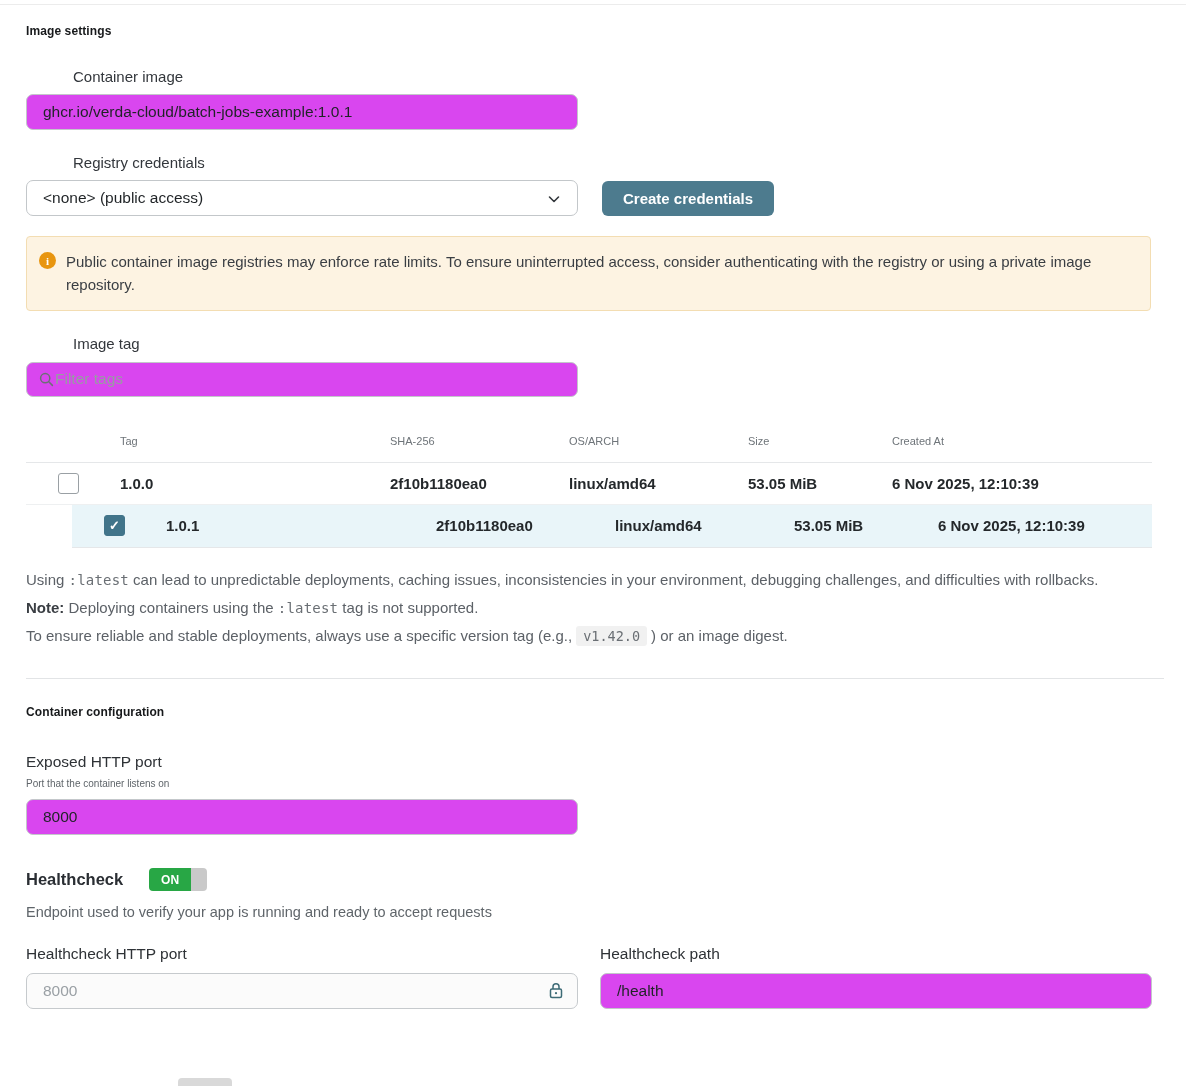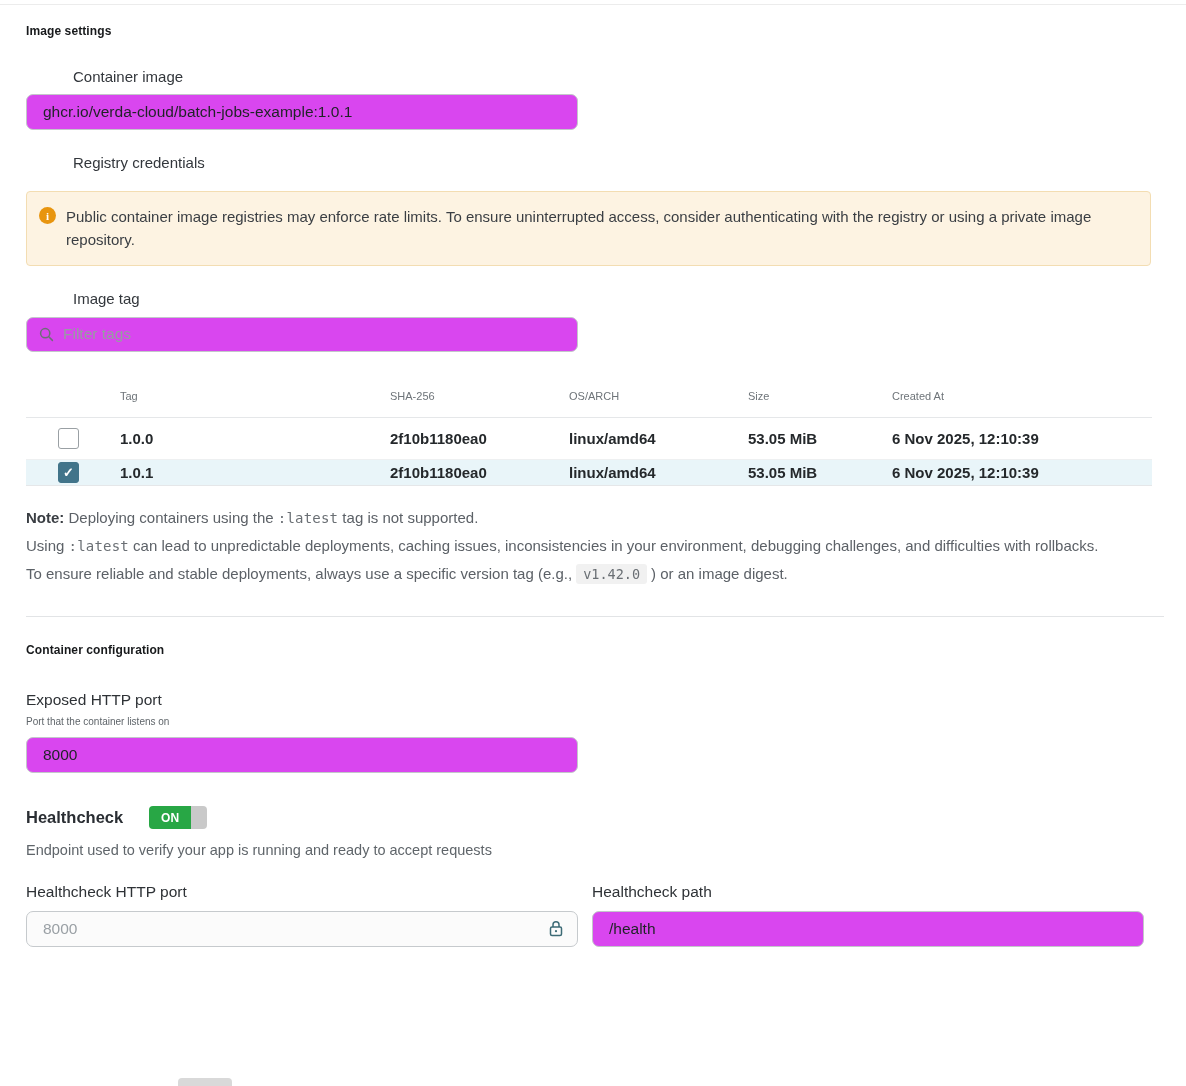--- a/index.html
+++ b/index.html
@@ -44,27 +44,27 @@
   }
   .info-icon {
     flex:0 0 auto; width:17px; height:17px; border-radius:50%; background:#e8950f; color:#fff;
     font-size:11px; font-weight:700; display:flex; align-items:center; justify-content:center;
     margin-top:2px; font-family:"Liberation Serif", serif;
   }
   .banner-text { font-size:15px; color:#3a3e43; line-height:1.55; max-width:1040px; }
 
   .search-wrap { position:relative; width:552px; margin-top:10px; }
   .search-wrap .search-icon { position:absolute; left:13px; top:10px; }
-  .search-wrap .text-input { padding-left:36px; height:35px; }
+  .search-wrap .text-input { padding-left:28px; height:35px; }
 
   .tag-table { margin-top:24px; width:1126px; font-size:15px; }
   .t-row { display:grid; grid-template-columns:94px 270px 179px 179px 144px 1fr; align-items:center; }
   .t-head { height:42px; color:#6e7479; font-size:11px; border-bottom:1px solid #e5e7e9; }
   .t-body-row { height:42px; border-bottom:1px solid #eef0f1; }
-  .t-body-row:last-child { border-bottom:1px solid #e5e7e9; height:26px; }
+  .t-body-row:last-child { border-bottom:1px solid #e5e7e9; height:43px;margin-left:46px; }
   .t-body-row.selected { background:#e9f5f9; }
   .t-cell-val { font-weight:600; color:#24282b; }
   .cb-cell { padding-left:32px; }
   .checkbox {
     width:21px; height:21px; border:1.5px solid #9aa0a4; border-radius:3px; background:#fff;
     display:flex; align-items:center; justify-content:center; cursor:pointer;
   }
   .checkbox.checked { background:#41748a; border-color:#41748a; color:#fff; font-size:13px; }
   .checkbox.checked::after { content:"✓"; font-weight:700; }
 
@@ -87,21 +87,21 @@
 
   .hc-row { display:flex; align-items:center; gap:26px; margin-top:33px; }
   .hc-label { font-size:16.5px; font-weight:700; color:#2a2e33; }
   .toggle { display:flex; width:58px; height:23px; border-radius:4px; overflow:hidden; cursor:pointer; }
   .toggle .on {
     flex:1; background:#28a745; color:#fff; font-size:12px; font-weight:700;
     display:flex; align-items:center; justify-content:center; letter-spacing:.3px;
   }
   .toggle .knob { width:16px; background:#c9c9c9; }
 
-  .two-col { display:grid; grid-template-columns:552px 552px; column-gap:14px; margin-top:25px; }
+  .two-col { display:grid; grid-template-columns:552px 552px; column-gap:22px; margin-top:25px; }
   .input-wrap { position:relative; margin-top:10px; }
   .text-input.locked { background:#fbfbfb; color:#9aa0a5; border-color:#c6cacd; padding-right:40px; }
   .lock-icon { position:absolute; right:14px; top:9px; }
 
   .partial-toggle {
     position:absolute; left:178px; top:1078px; width:54px; height:16px;
     background:#d9d9d9; border-radius:4px;
   }
 </style>
 </head>
@@ -110,20 +110,31 @@
 <div class="page">
   <div class="hairline"></div>
 
   <div class="content">
     <div class="section-title">Image settings</div>
 
     <div class="field-label mt-30">Container image</div>
     <input class="text-input mt-9" type="text" value="ghcr.io/verda-cloud/batch-jobs-example:1.0.1" style="">
 
     <div class="field-label mt-24">Registry credentials</div>
+    <div class="select-row">
+      <div class="select-box">
+        <span>&lt;none&gt; (public access)</span>
+        <span class="chevron">
+          <svg width="14" height="14" viewBox="0 0 14 14">
+              <path d="M2.5 5l4.5 4.5L11.5 5" fill="none" stroke="#33373c" stroke-width="1.6" stroke-linecap="round" stroke-linejoin="round"></path>
+            </svg>
+        </span>
+      </div>
+      <button class="btn-primary">Create credentials</button>
+    </div>
 
     <div class="banner">
       <span class="info-icon">i</span>
       <span class="banner-text">Public container image registries may enforce rate limits. To ensure uninterrupted access, consider authenticating with the registry or using a private image repository.</span>
     </div>
 
     <div class="field-label" style="margin-top:24px">Image tag</div>
     <div class="search-wrap">
       <span class="search-icon">
         <svg width="15" height="15" viewBox="0 0 15 15">
@@ -161,22 +172,22 @@
           </div>
         <div class="t-cell-val">1.0.1</div>
         <div class="t-cell-val">2f10b1180ea0</div>
         <div class="t-cell-val">linux/amd64</div>
         <div class="t-cell-val">53.05 MiB</div>
         <div class="t-cell-val">6 Nov 2025, 12:10:39</div>
       </div>
     </div>
 
     <div class="note-block">
+      <p><span>Using </span><code class="inline-code">:latest</code><span> can lead to unpredictable deployments, caching issues, inconsistencies in your environment, debugging challenges, and difficulties with rollbacks.</span></p>
       <p><b>Note:</b><span> Deploying containers using the </span><code class="inline-code">:latest</code><span> tag is not supported.</span></p>
-      <p><span>Using </span><code class="inline-code">:latest</code><span> can lead to unpredictable deployments, caching issues, inconsistencies in your environment, debugging challenges, and difficulties with rollbacks.</span></p>
       <p><span>To ensure reliable and stable deployments, always use a specific version tag (e.g.,</span><code class="chip">v1.42.0</code><span>) or an image digest.</span></p>
     </div>
 
     <div class="divider"></div>
 
     <div class="section-title mt-heading2">Container configuration</div>
 
     <div class="label-strong mt-34">Exposed HTTP port</div>
     <div class="hint mt-7">Port that the container listens on</div>
     <input class="text-input mt-10" type="text" value="8000" style="">

